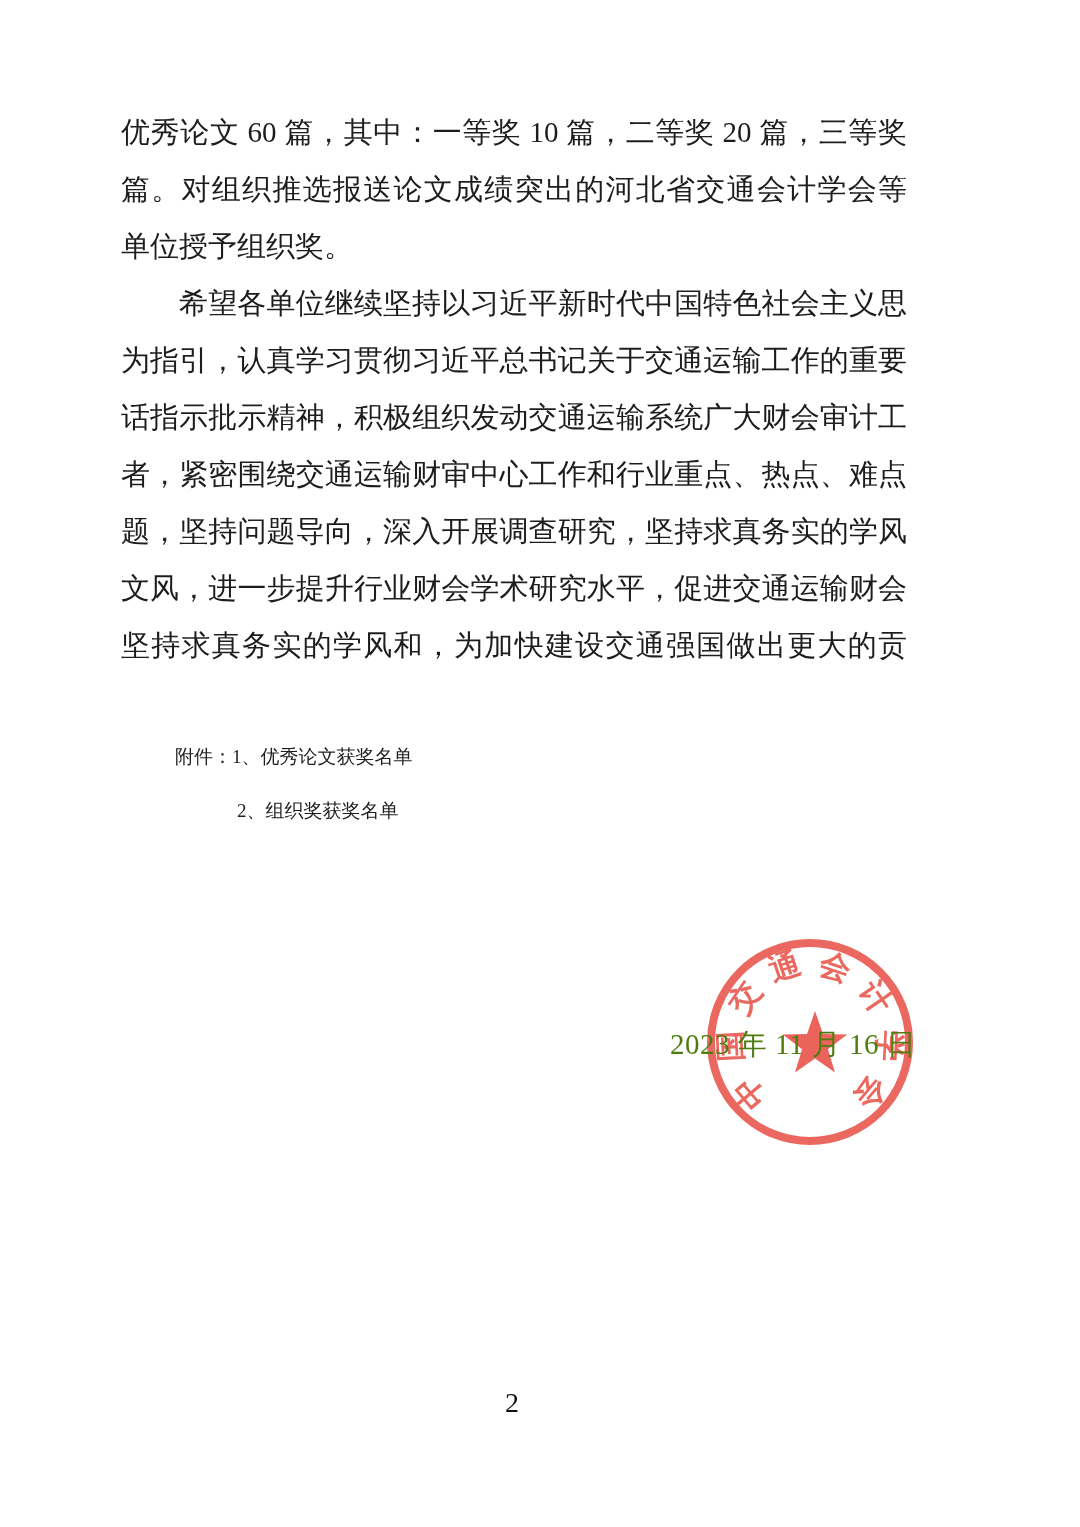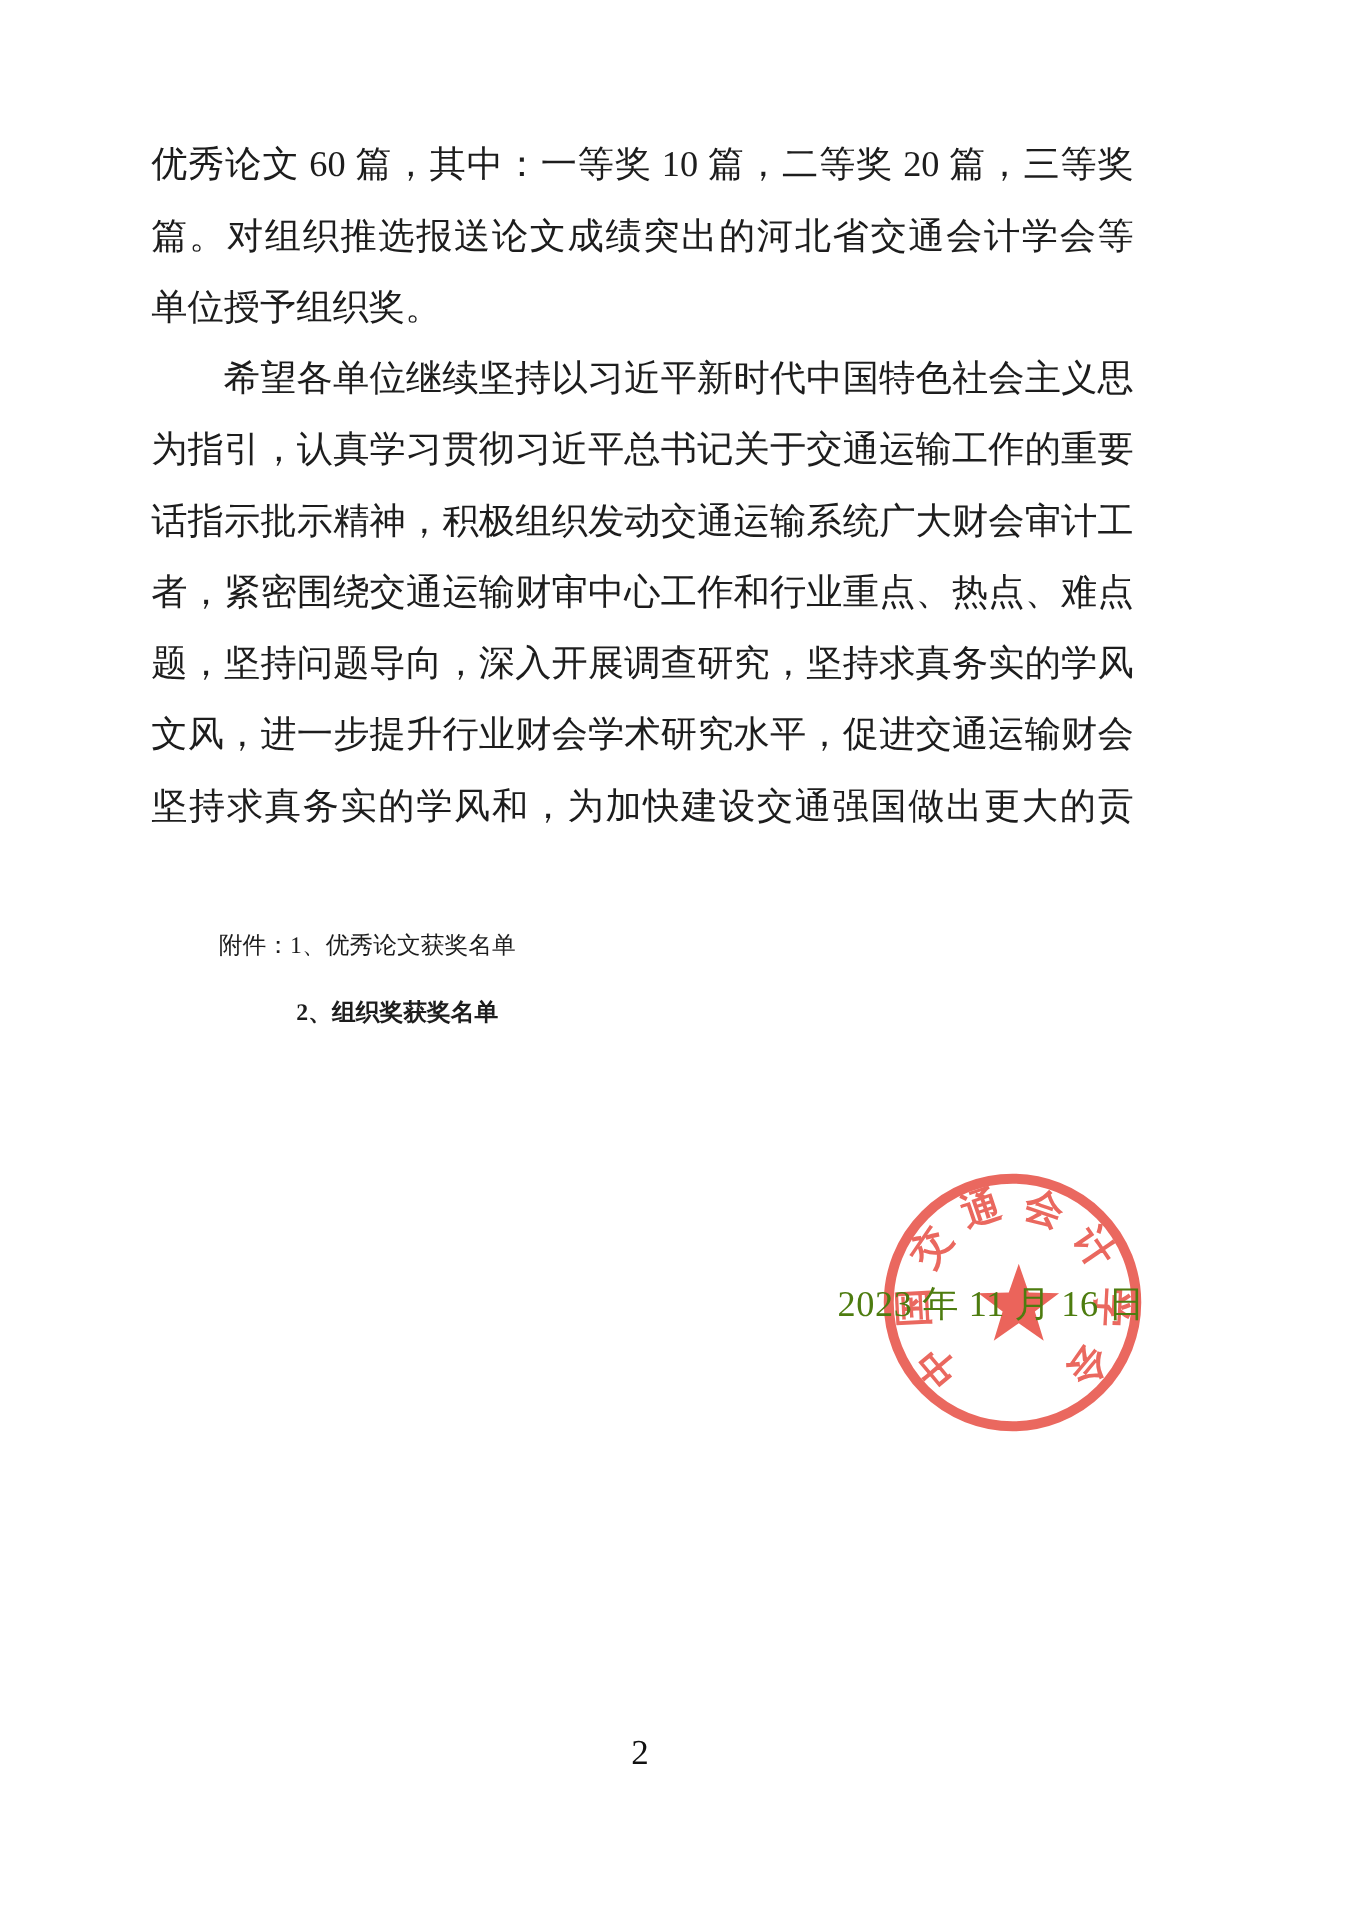--- a/index.html
+++ b/index.html
@@ -31,21 +31,21 @@
   
   .content .body-line:nth-child(4) { padding-left:58px; }
 
   .attach-block { margin-top:56px; }
   .attach-line {
     height:54px; line-height:54px;
     font-size:19px;
     text-align:left; text-align-last:left;
   }
   .attach-line.first { padding-left:54px; }
-  .attach-line.second { padding-left:116px;font-weight:bold; }
+  .attach-line.second { padding-left:116px; }
 
   .date-line {
     position:absolute;
     left:670px; top:1026px;
     height:36px; line-height:36px;
     font-size:29px;
     letter-spacing:0.5px;
     color:#4d7c0f;
     z-index:3;
   }

